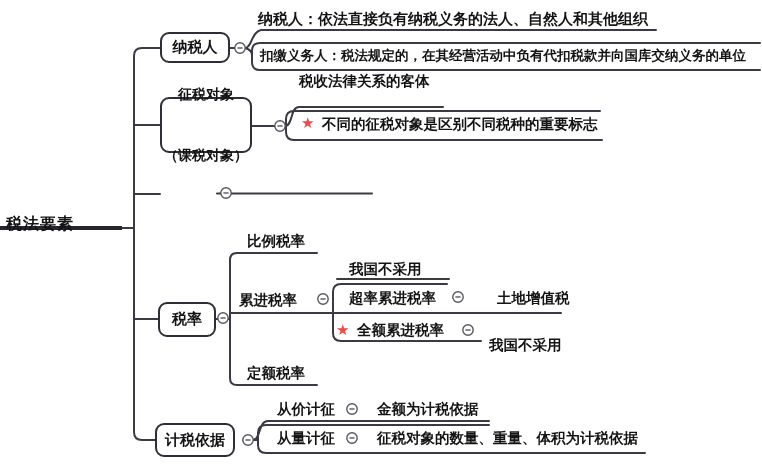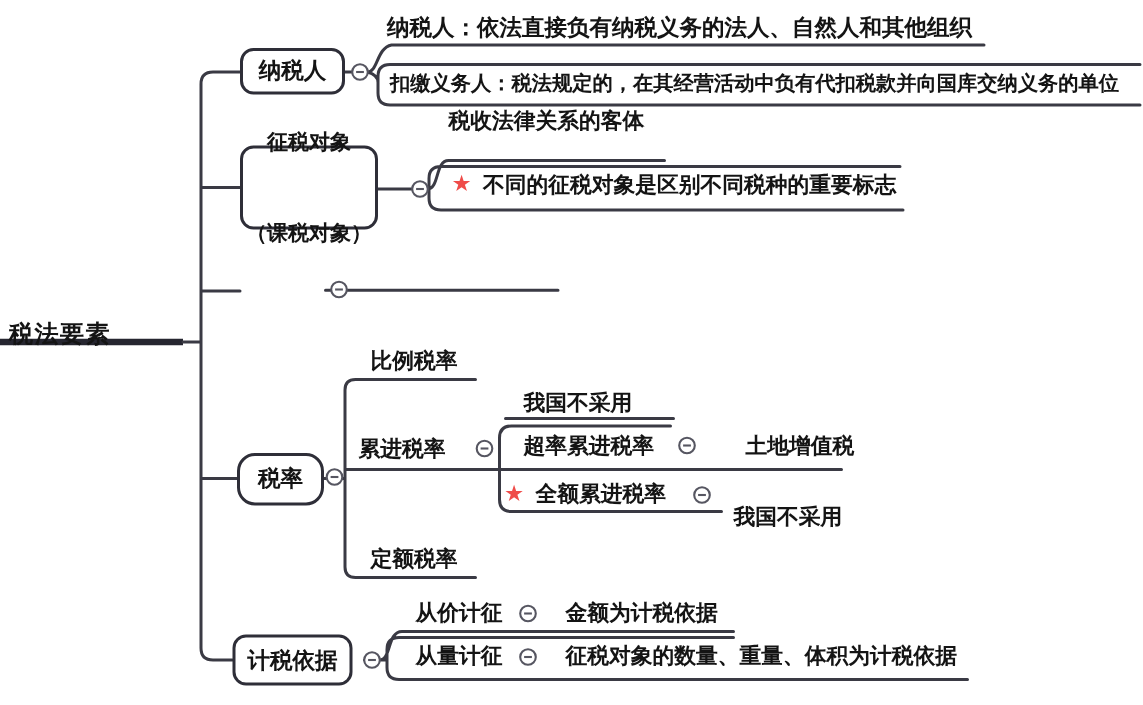--- a/index.html
+++ b/index.html
@@ -105,21 +105,21 @@
   <div class="topic-box" style="left:160px;top:32px;width:70px;height:31px;font-size:15px;">
     <span>纳税人</span>
   </div>
 
   <div class="topic-box" style="left:160px;top:97px;width:92px;height:56px;font-size:14px;gap:40px;">
     <span>征税对象</span>
     <span style="margin-top:3px;">（课税对象）</span>
   </div>
 
 
-  <div class="topic-box" style="left:158px;top:302px;width:58px;height:35px;font-size:15px;border-radius:12px;">
+  <div class="topic-box" style="left:158px;top:302px;width:58px;height:35px;font-size:15px;">
     <span>税率</span>
   </div>
 
   <div class="topic-box" style="left:155px;top:423px;width:80px;height:34px;font-size:15px;">
     <span>计税依据</span>
   </div>
 
   <div class="node-text lvl" style="left:258px;top:11px;font-size:15px;">纳税人：依法直接负有纳税义务的法人、自然人和其他组织</div>
   <div class="node-text lvl" style="left:260px;top:49px;font-size:13.5px;">扣缴义务人：税法规定的，在其经营活动中负有代扣税款并向国库交纳义务的单位</div>
 

